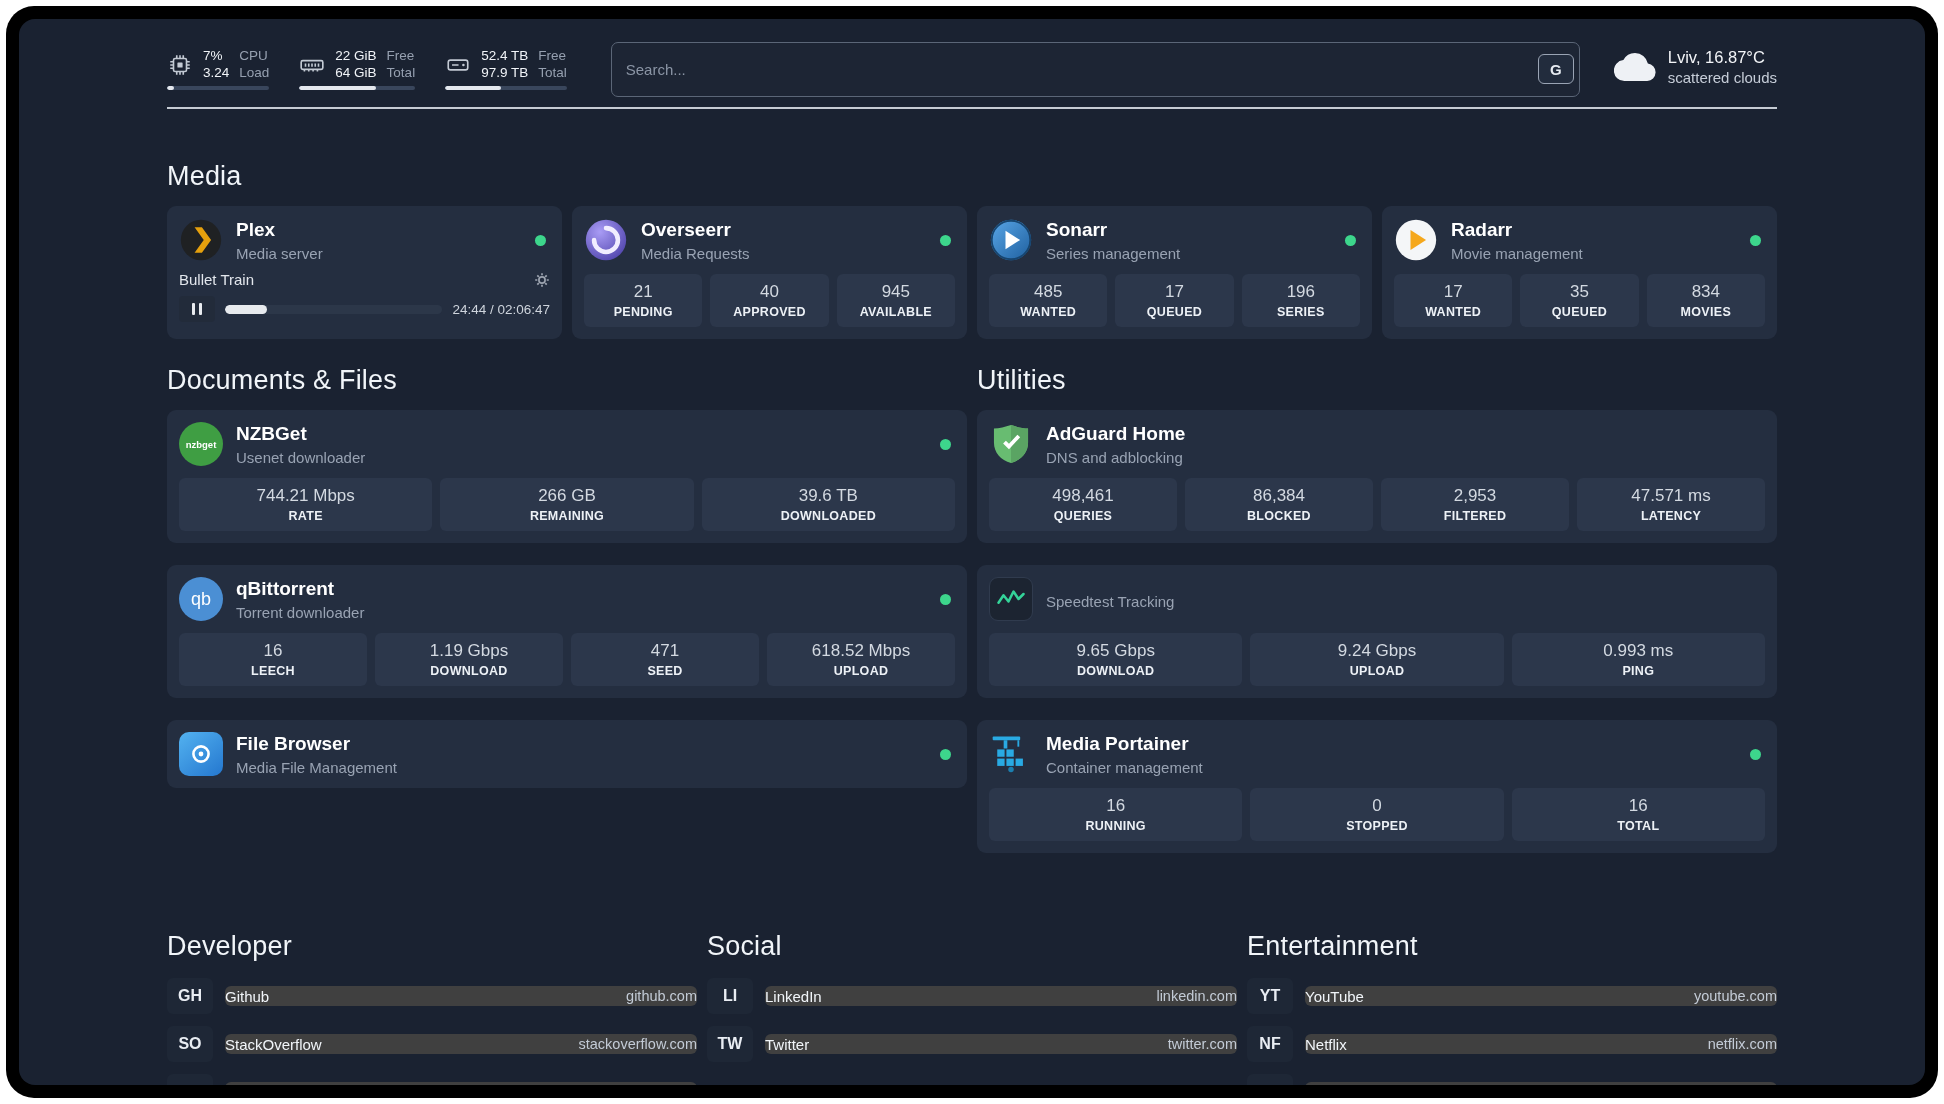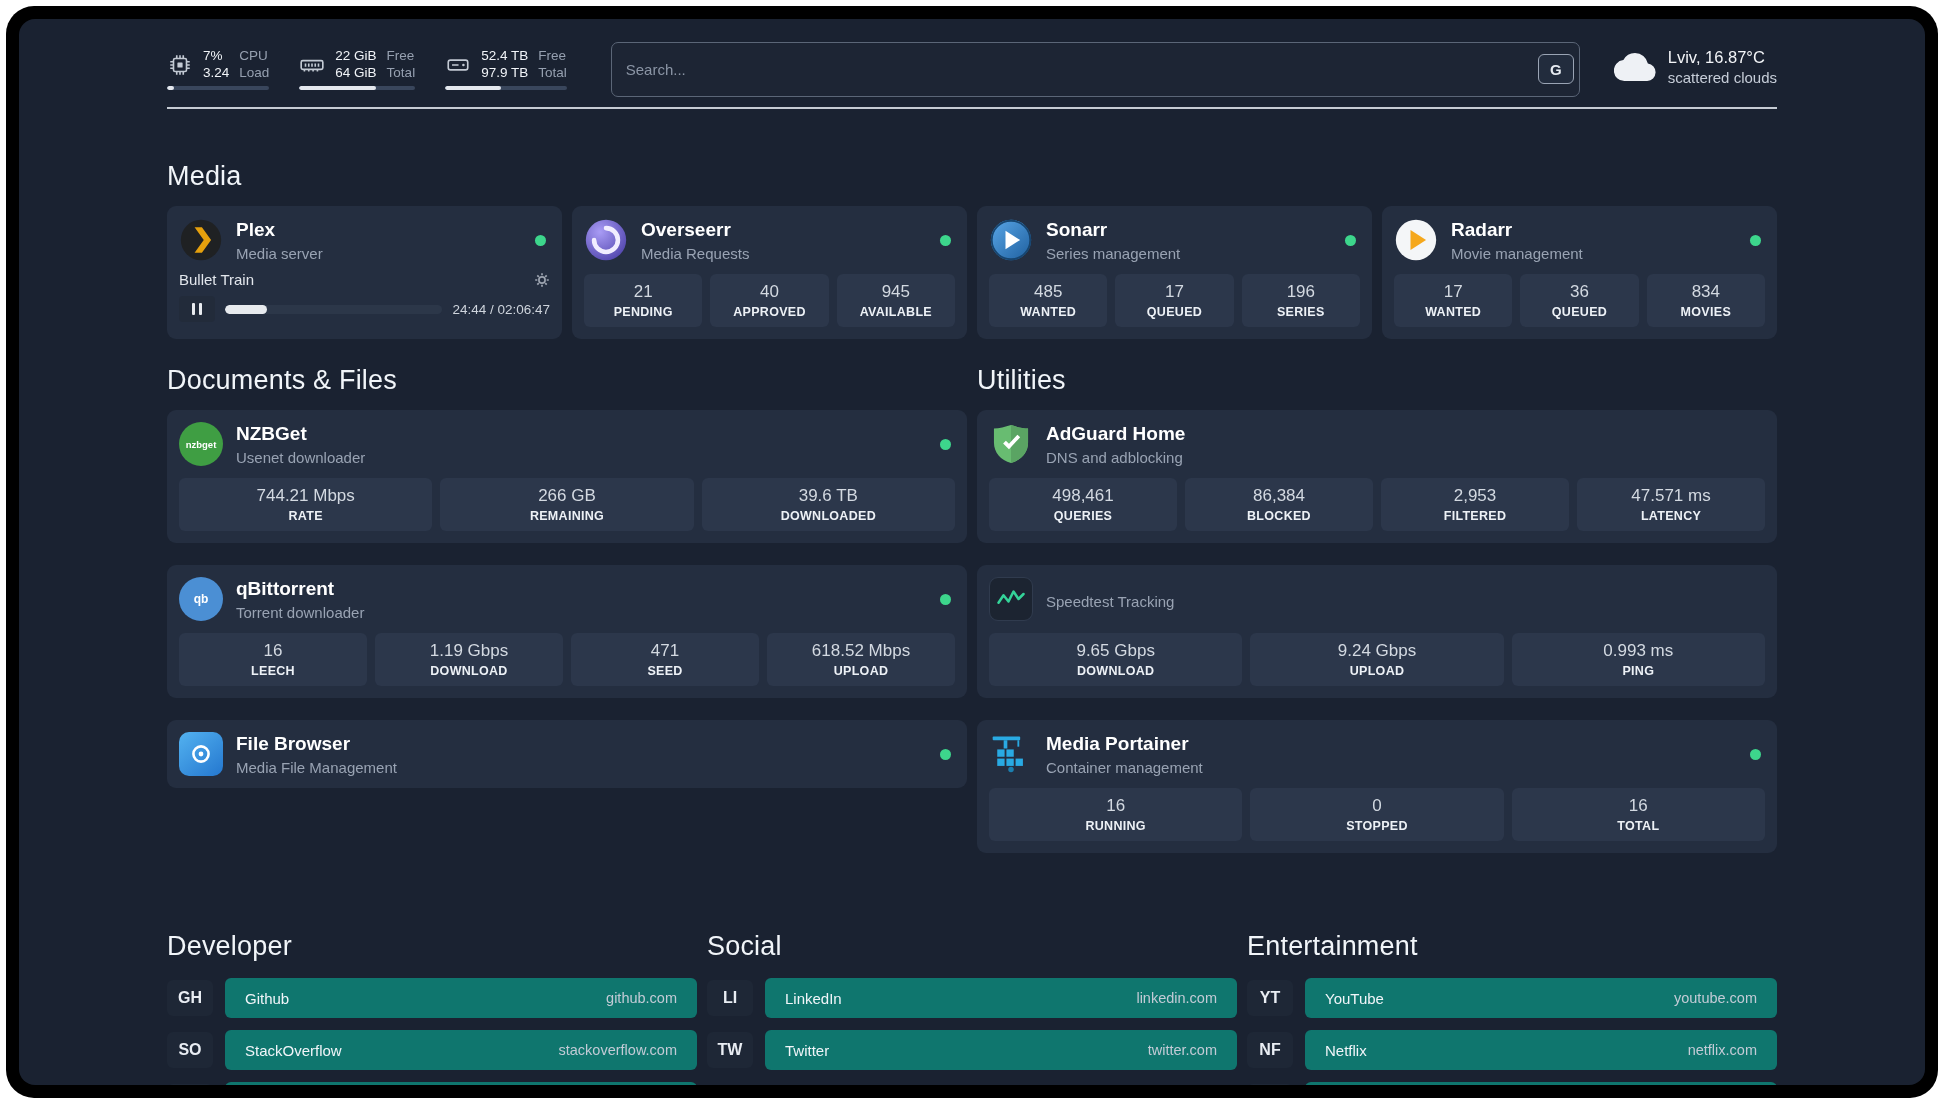--- a/index.html
+++ b/index.html
@@ -63,32 +63,32 @@
   .pause-btn .bar { width:3px; height:12px; background:#e8ebef; display:block; border-radius:1px; }
   .seek { flex:1; height:9px; border-radius:5px; background:#2c3749; overflow:hidden; cursor:pointer; }
   .seek-fill { height:100%; background:#e7eaee; border-radius:5px; }
   .ptime { font-size:13.5px; color:#ced4dc; }
 
   
   .icon-circle { width:44px; height:44px; border-radius:50%; display:flex; align-items:center; justify-content:center; }
   .icon-nzbget { background:#3f9e43; }
   .icon-nzbget span { color:#fff; font-size:9.5px; font-weight:bold; }
   .icon-qbit { background:#4b8fd4; }
-  .icon-qbit span { color:#fff; font-size:12px; font-weight:bold; }
+  .icon-qbit span { color:#fff; font-size:18px; font-weight:normal; }
   .icon-filebrowser { background:linear-gradient(140deg,#53b2f0,#2477cf); border-radius:10px; }
   .icon-speedtest { background:#1c2431; border:1px solid #303b4e; border-radius:9px; }
 
   
   .bookmarks { display:grid; grid-template-columns:repeat(3,1fr); gap:10px; margin-top:56px; align-items:start; }
   .bm-title { margin-bottom:16px; }
   .bm-row { display:flex; align-items:center; gap:12px; margin-bottom:12px; }
   .bm-abbr { width:46px; height:36px; background:#1e2736; border-radius:6px; color:#e9edf3;
              font-size:16px; font-weight:bold; display:flex; align-items:center; justify-content:center; cursor:pointer; }
-  .bm-bar { flex:1; height:40px; background:#0f766e; border-radius:6px; display:flex; align-items:center;
-            justify-content:space-between; padding:0 20px; cursor:pointer; }
+  .bm-bar { flex:1; height:20px; background:#404040; border-radius:6px; display:flex; align-items:center;
+            justify-content:space-between; padding:0 0; cursor:pointer; }
   .bm-name { font-size:15px; color:#f1f5f9; }
   .bm-url { font-size:14.5px; color:#c3cbd6; }
 </style>
 </head>
 <body>
 
 <div class="frame">
 <div class="dashboard">
 
   <header class="topbar">
@@ -310,21 +310,21 @@
           <div class="card-sub">Movie management</div>
         </div>
         <span class="status-dot"></span>
       </div>
       <div class="stats-row">
         <div class="stat">
           <div class="stat-val">17</div>
           <div class="stat-label">WANTED</div>
         </div>
         <div class="stat">
-          <div class="stat-val">36</div>
+          <div class="stat-val">35</div>
           <div class="stat-label">QUEUED</div>
         </div>
         <div class="stat">
           <div class="stat-val">834</div>
           <div class="stat-label">MOVIES</div>
         </div>
       </div>
     </div>
   </div>
 

